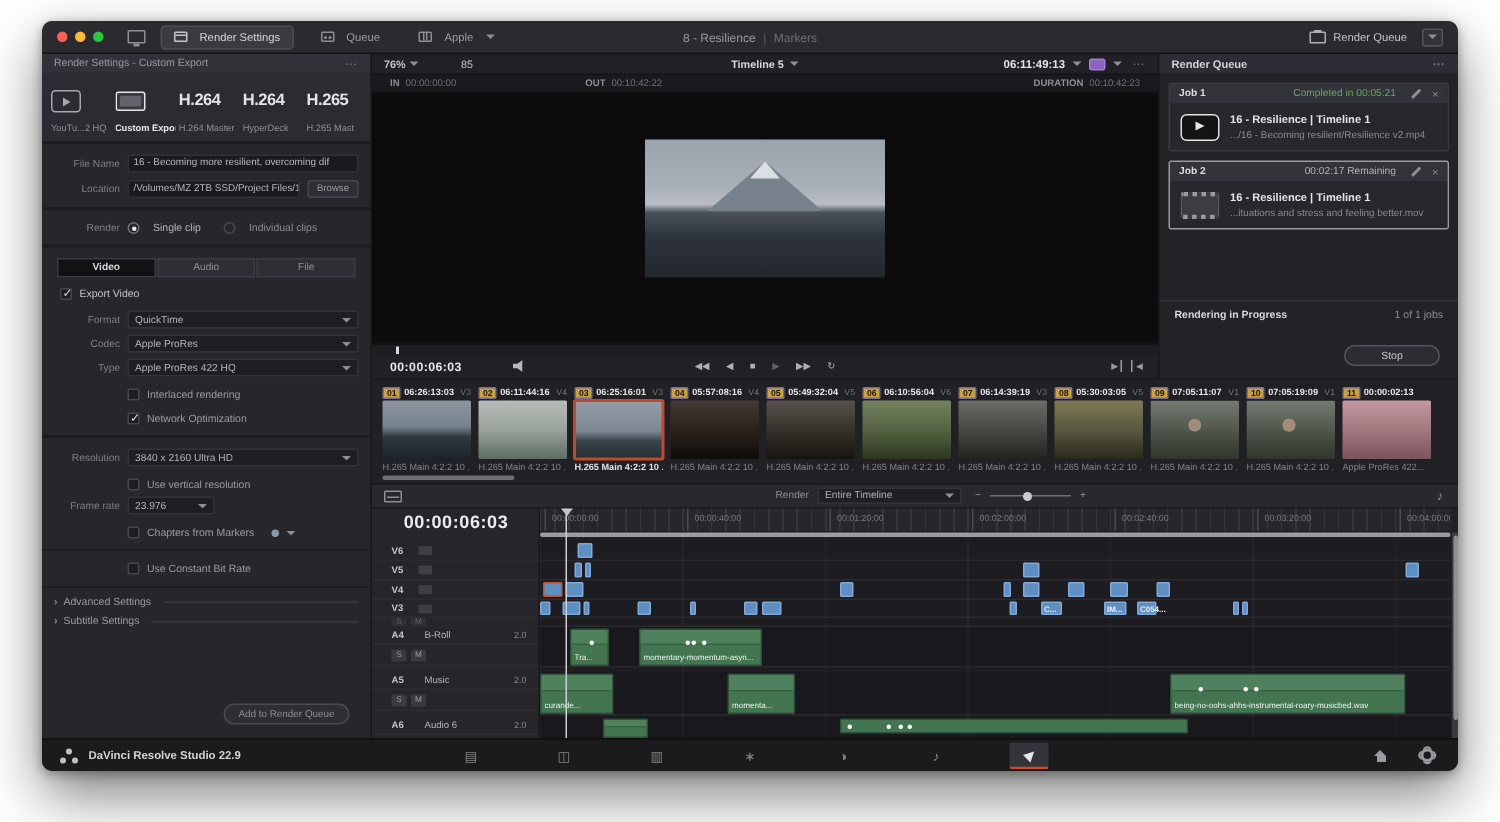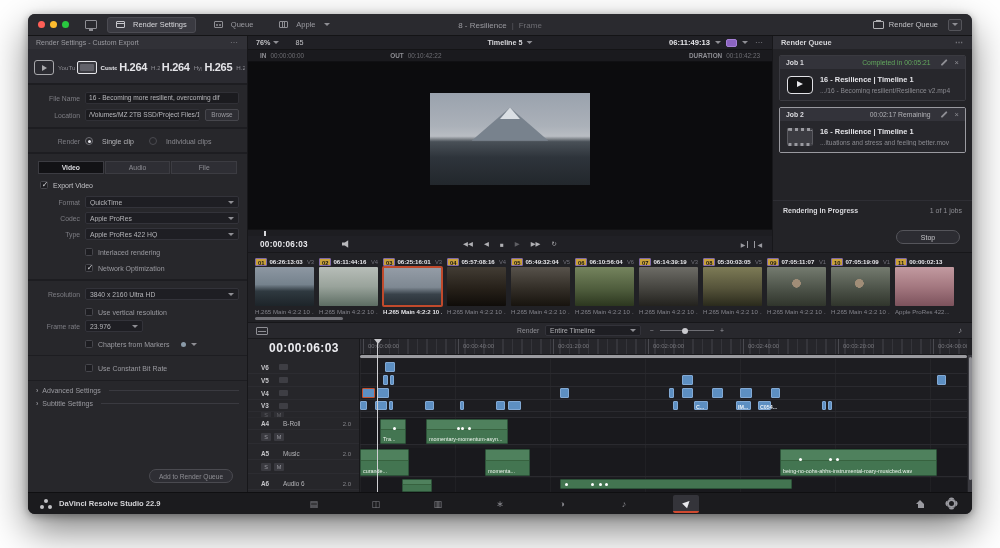--- a/index.html
+++ b/index.html
@@ -37,21 +37,21 @@
   
   .content{flex:1;display:flex;min-height:0}
   .left-panel{flex:0 0 220px;background:#27272b;border-right:1px solid #17171a;display:flex;flex-direction:column;font-size:7px;overflow:hidden}
   .right-col{flex:1;display:flex;flex-direction:column;min-width:0}
   .upper{flex:0 0 216px;display:flex;min-width:0}
 
   
   .lp-head{flex:0 0 13px;background:#313137;display:flex;align-items:center;padding:0 8px;color:#9a9aa0;font-size:7px}
   .dots{margin-left:auto;color:#7a7a80;font-size:8px;letter-spacing:1px}
   .lp-presets{background:#2b2b31;display:flex;padding:7px 2px 5px 6px;gap:2px;border-bottom:2px solid #1d1d21}
-  .preset{width:42px;display:flex;flex-direction:row;align-items:center;gap:4px;overflow:hidden}
+  .preset{width:42px;display:flex;flex-direction:column;align-items:flex-start;gap:4px;overflow:hidden}
   .p-ic{height:22px;display:flex;align-items:center;justify-content:center;color:#cfcfd3}
   .p-big{font-size:11px;font-weight:bold;color:#e4e4e8;letter-spacing:-.3px}
   .p-youtube{width:20px;height:15px;border:1px solid #a8a8ac;border-radius:3px;position:relative}
   .p-youtube::after{content:"";position:absolute;left:7px;top:4px;border-left:5px solid #a8a8ac;border-top:3px solid transparent;border-bottom:3px solid transparent}
   .p-monitor{width:20px;height:13px;border:1px solid #e6e6ea;border-radius:2px;background:#3b3b41;position:relative}
   .p-monitor::after{content:"";position:absolute;left:2px;top:2px;right:2px;bottom:2px;background:#62626a;border-radius:1px}
   .p-lb{font-size:6.2px;color:#8e8e94;white-space:nowrap}
   .preset.sel .p-lb{color:#e8e8ec;font-weight:bold}
   .lp-files{padding:7px 8px 6px 0;border-bottom:2px solid #1d1d21;display:flex;flex-direction:column;gap:5px}
   .frow{display:flex;align-items:center;gap:5px}
@@ -83,21 +83,21 @@
   .lp-col{display:flex;align-items:center;gap:4px;padding:6px 8px 0 8px;color:#9a9aa0;font-size:7px}
   .carr{color:#8e8e94;font-weight:bold;font-size:7px}
   .cline{flex:1;border-top:1px solid #3a3a40;margin-left:4px}
   .lp-add{margin-top:auto;padding:0 14px 9px 0;display:flex;justify-content:flex-end}
   .addbtn{width:84px;height:14px;border-radius:7px;background:#2e2e34;border:1px solid #4a4a50;color:#8e8e94;font-size:6.6px;font-family:inherit}
 
   
   .viewer{flex:1;display:flex;flex-direction:column;min-width:0;background:#141417}
   .v-head{flex:0 0 14px;background:#202025;display:flex;align-items:center;padding:0 8px;font-size:7.2px;color:#9a9aa0;position:relative;border-bottom:1px solid #141416}
   .v-zoom{display:flex;align-items:center;gap:3px;color:#c2c2c6;font-weight:bold}
-  .v-85{margin-left:16px;color:#c2c2c6;font-weight:normal}
+  .v-85{margin-left:28px;color:#c2c2c6;font-weight:normal}
   .v-tlsel{position:absolute;left:50%;transform:translateX(-50%);display:flex;align-items:center;gap:4px;color:#d8d8dc;font-weight:bold}
   .v-right{margin-left:auto;display:flex;align-items:center;gap:5px}
   .v-tc{color:#e4e4e8;font-weight:bold;font-size:7.6px}
   .pclip{width:11px;height:8px;background:#8b64c0;border-radius:2px;border:1px solid #a57fd6}
   .v-inout{flex:0 0 12px;background:#1a1a1e;display:flex;align-items:center;padding:0 12px;font-size:6.4px;color:#6e6e74;border-bottom:1px solid #101013}
   .v-inout b{color:#8e8e94;font-weight:bold;margin-right:4px}
   .v-inout .grp{display:flex;align-items:center}
   .v-inout .out{margin-left:86px}
   .v-inout .dur{margin-left:auto}
   .v-screen{flex:1;background:#0c0c0e;position:relative}
@@ -243,21 +243,21 @@
       <span>Queue</span>
     </div>
     <div class="toptab">
       <span class="ti film"></span>
       <span>Apple</span>
       <span class="chev"></span>
     </div>
     <div class="title-c">
       <span>8 - Resilience</span>
       <span class="sep">|</span>
-      <span class="edited">Frame</span>
+      <span class="edited">Markers</span>
     </div>
     <div class="rq-btn">
       <span class="pr-ic"></span>
       <span>Render Queue</span>
     </div>
     <div class="panelbox">
         <span class="chev"></span>
       </div>
   </div>
 

